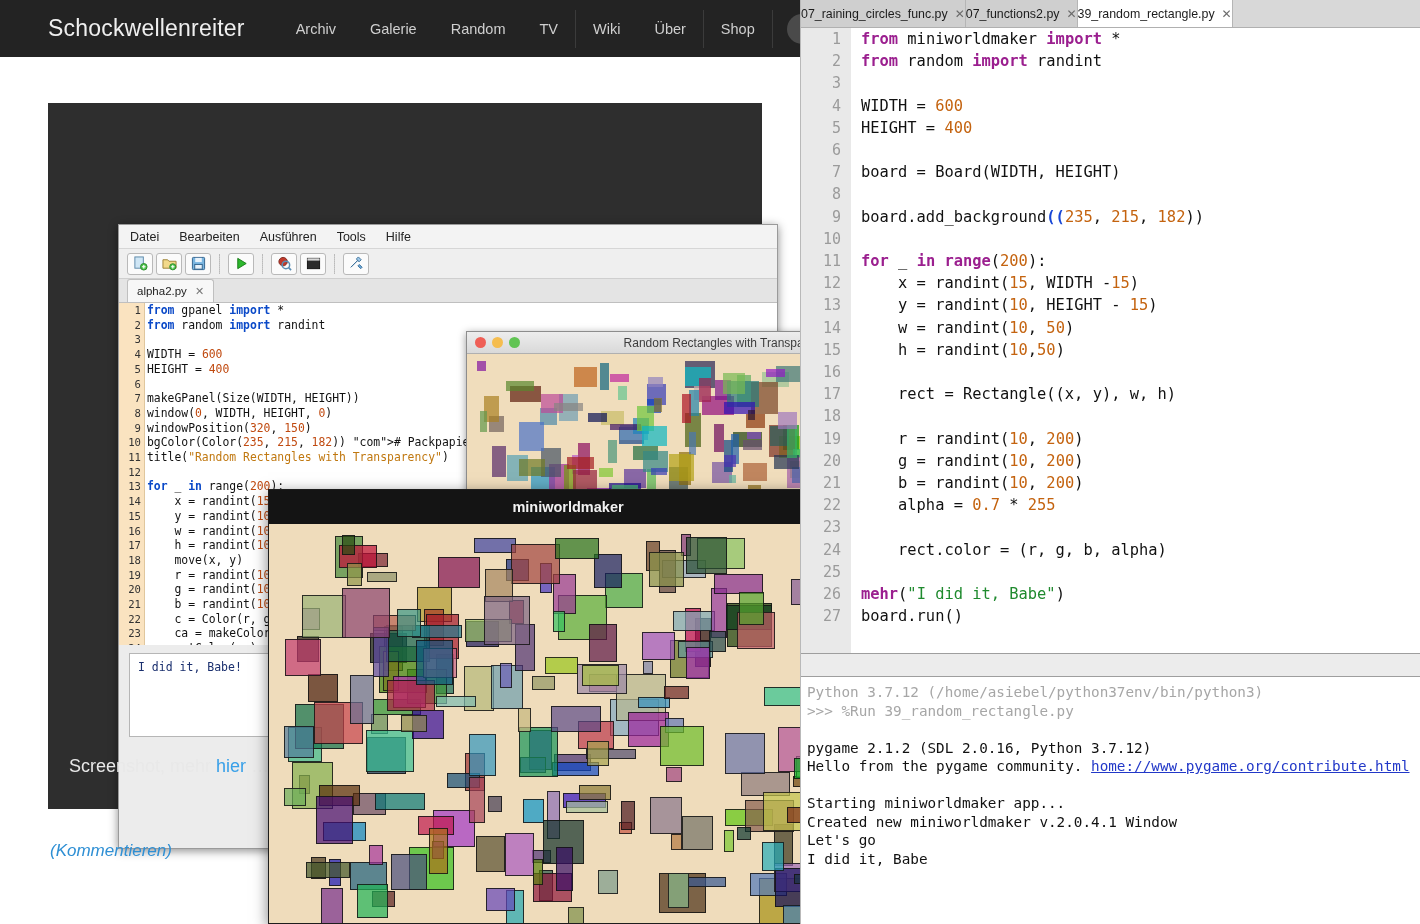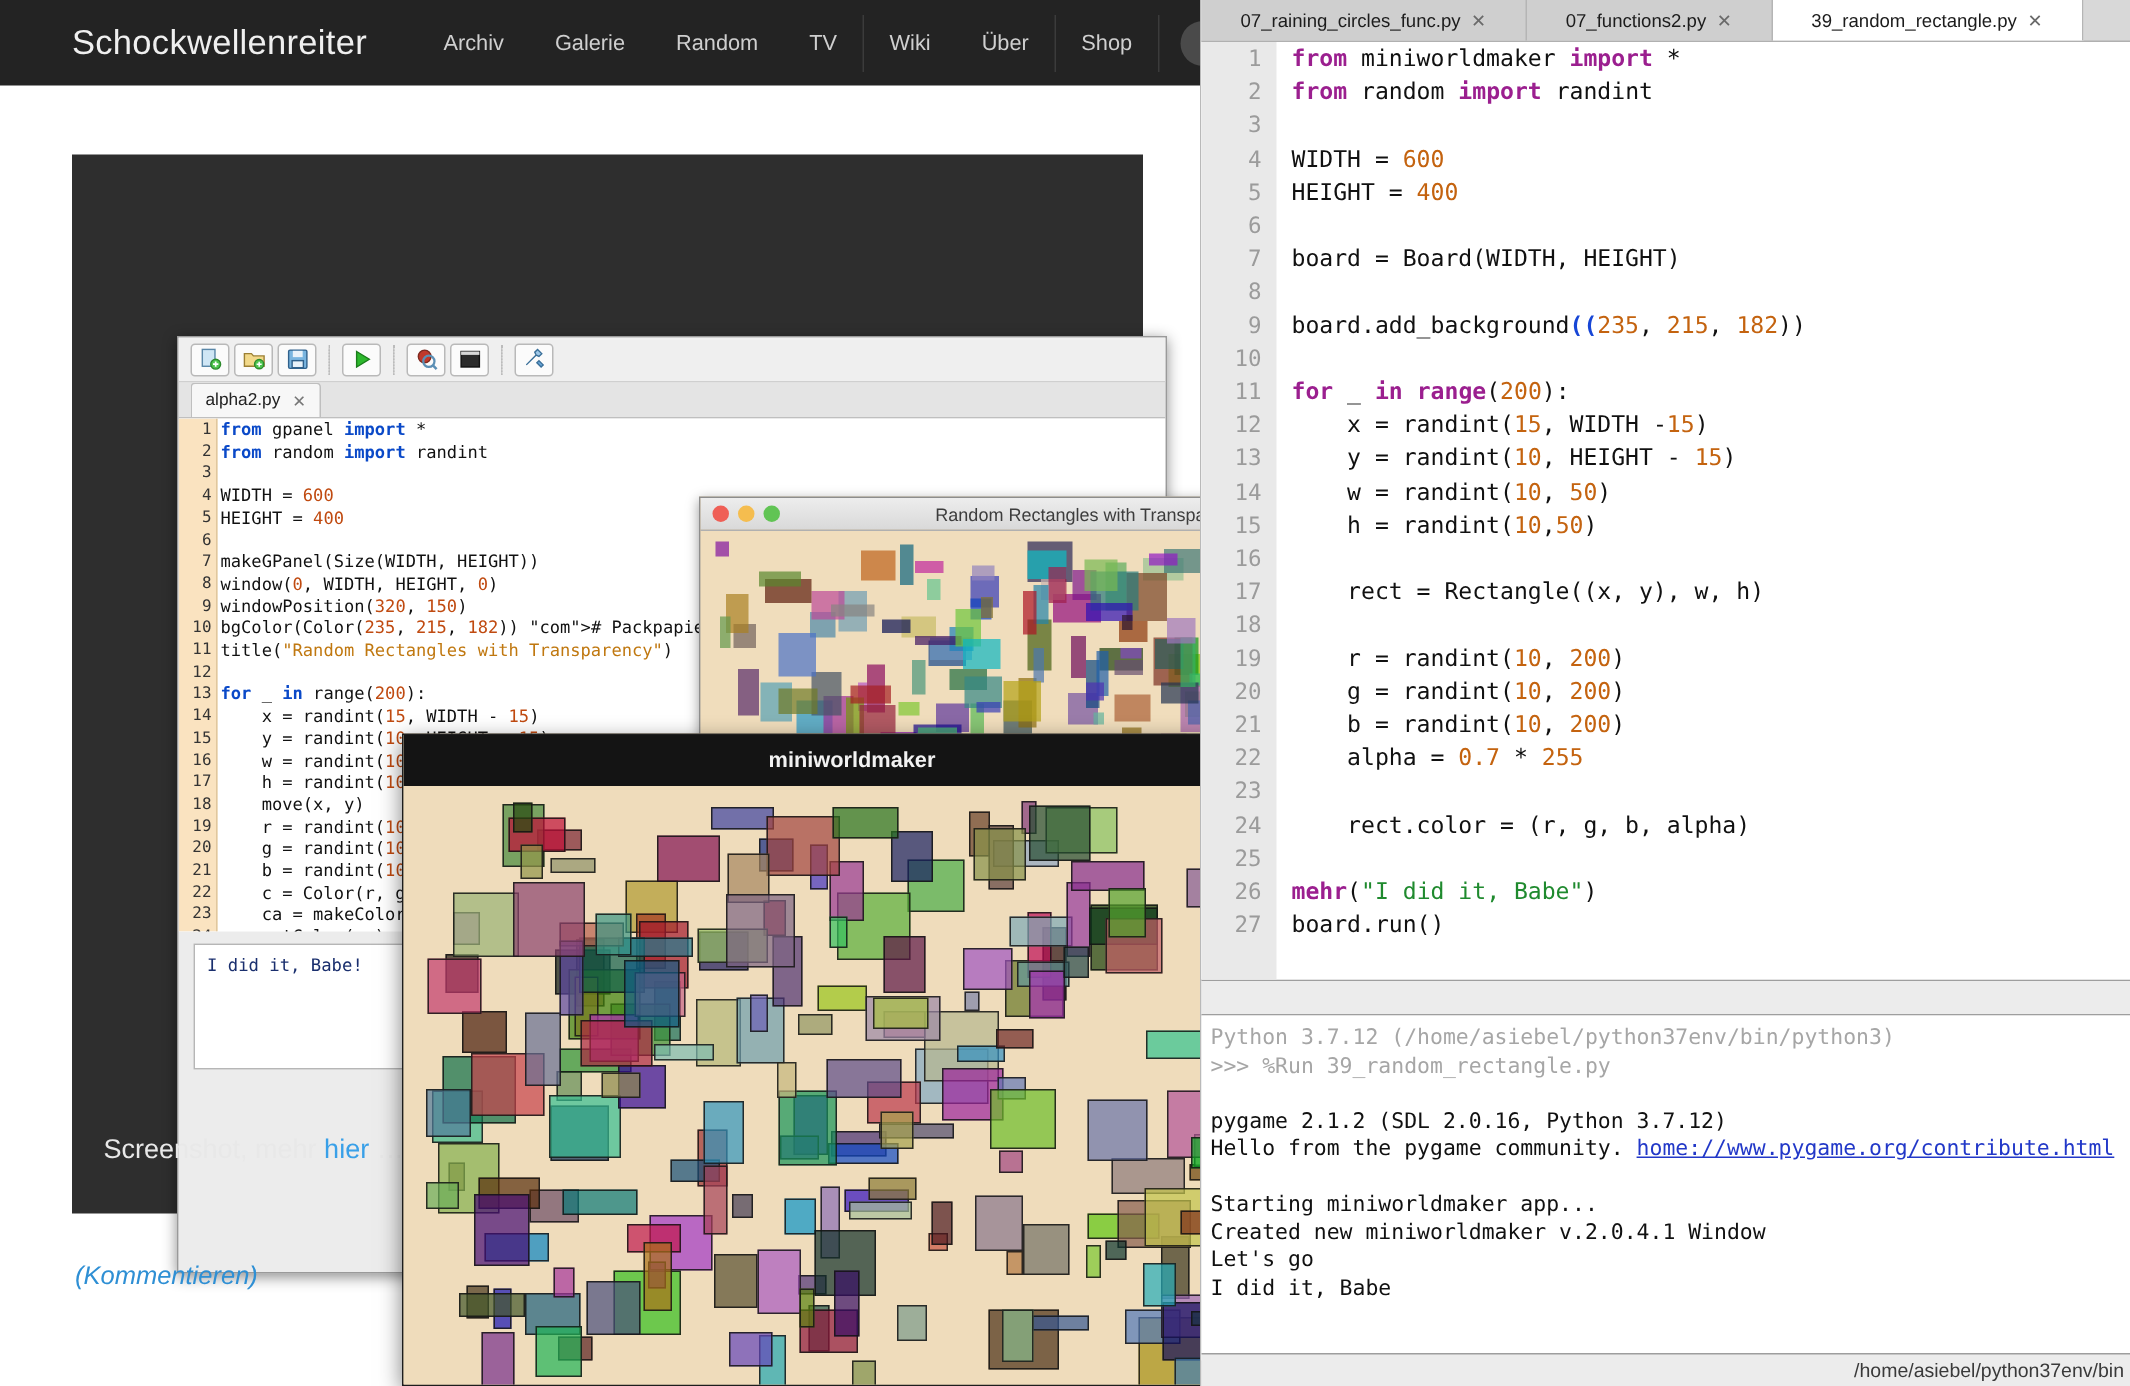--- a/index.html
+++ b/index.html
@@ -179,21 +179,21 @@
   #ide {
     position: absolute; left: 800px; top: 0; width: 620px; height: 924px;
     background: #ffffff; border-left: 1px solid #b9b9b9;
   }
   .ide-tabs {
     height: 28px; background: #d8d8d8; display: flex; align-items: flex-end;
     border-bottom: 1px solid #b0b0b0;
   }
   .ide-tab {
     height: 27px; display: flex; align-items: center; gap: 7px;
-    padding: 0 26px; font-size: 12.4px; color: #1c1c1c;
+    padding: 0 0; font-size: 12.4px; color: #1c1c1c;
     background: #cfcfcf; border-right: 1px solid #b5b5b5;
     white-space: nowrap;
   }
   .ide-tab.active { background: #ffffff; }
   .ide-tab .x { color: #6a6a6a; font-size: 12px; }
 
   .ide-editor {
     position: relative; height: 625px; background: #ffffff; overflow: hidden;
     font-family: "DejaVu Sans Mono", monospace; font-size: 15.4px;
   }
@@ -246,20 +246,27 @@
       <div class="navlink">Shop</div>
       <div class="sep"></div>
       <div class="search-pill">DuckDuckG</div>
     </div>
 
 
     <div class="figure">
 
       <div class="tj">
 
+        <div class="tj-menu">
+          <span>Datei</span>
+          <span>Bearbeiten</span>
+          <span>Ausführen</span>
+          <span>Tools</span>
+          <span>Hilfe</span>
+        </div>
 
         <div class="tj-toolbar">
           <div class="tbtn">
             <svg width="15" height="15" viewBox="0 0 16 16">
                 <rect x="2" y="1" width="9" height="12" fill="#cfe6f5" stroke="#5a87a8"></rect>
                 <circle cx="11.5" cy="11.5" r="3.5" fill="#4ec44e" stroke="#2c8a2c"></circle>
                 <path d="M11.5 9.6v3.8M9.6 11.5h3.8" stroke="#fff" stroke-width="1.2"></path>
               </svg>
           </div>
           <div class="tbtn">
@@ -890,18 +897,15 @@
 <span class="sh-dim">&gt;&gt;&gt; %Run 39_random_rectangle.py</span>
 
 pygame 2.1.2 (SDL 2.0.16, Python 3.7.12)
 Hello from the pygame community. <span class="sh-link">home://www.pygame.org/contribute.html</span>
 
 Starting miniworldmaker app...
 Created new miniworldmaker v.2.0.4.1 Window
 Let's go
 I did it, Babe</div>
 
-    <div class="ide-status">
-      <span>/home/asiebel/python37env/bin</span>
-    </div>
   </div>
 
 </div>
 
 </body></html>

